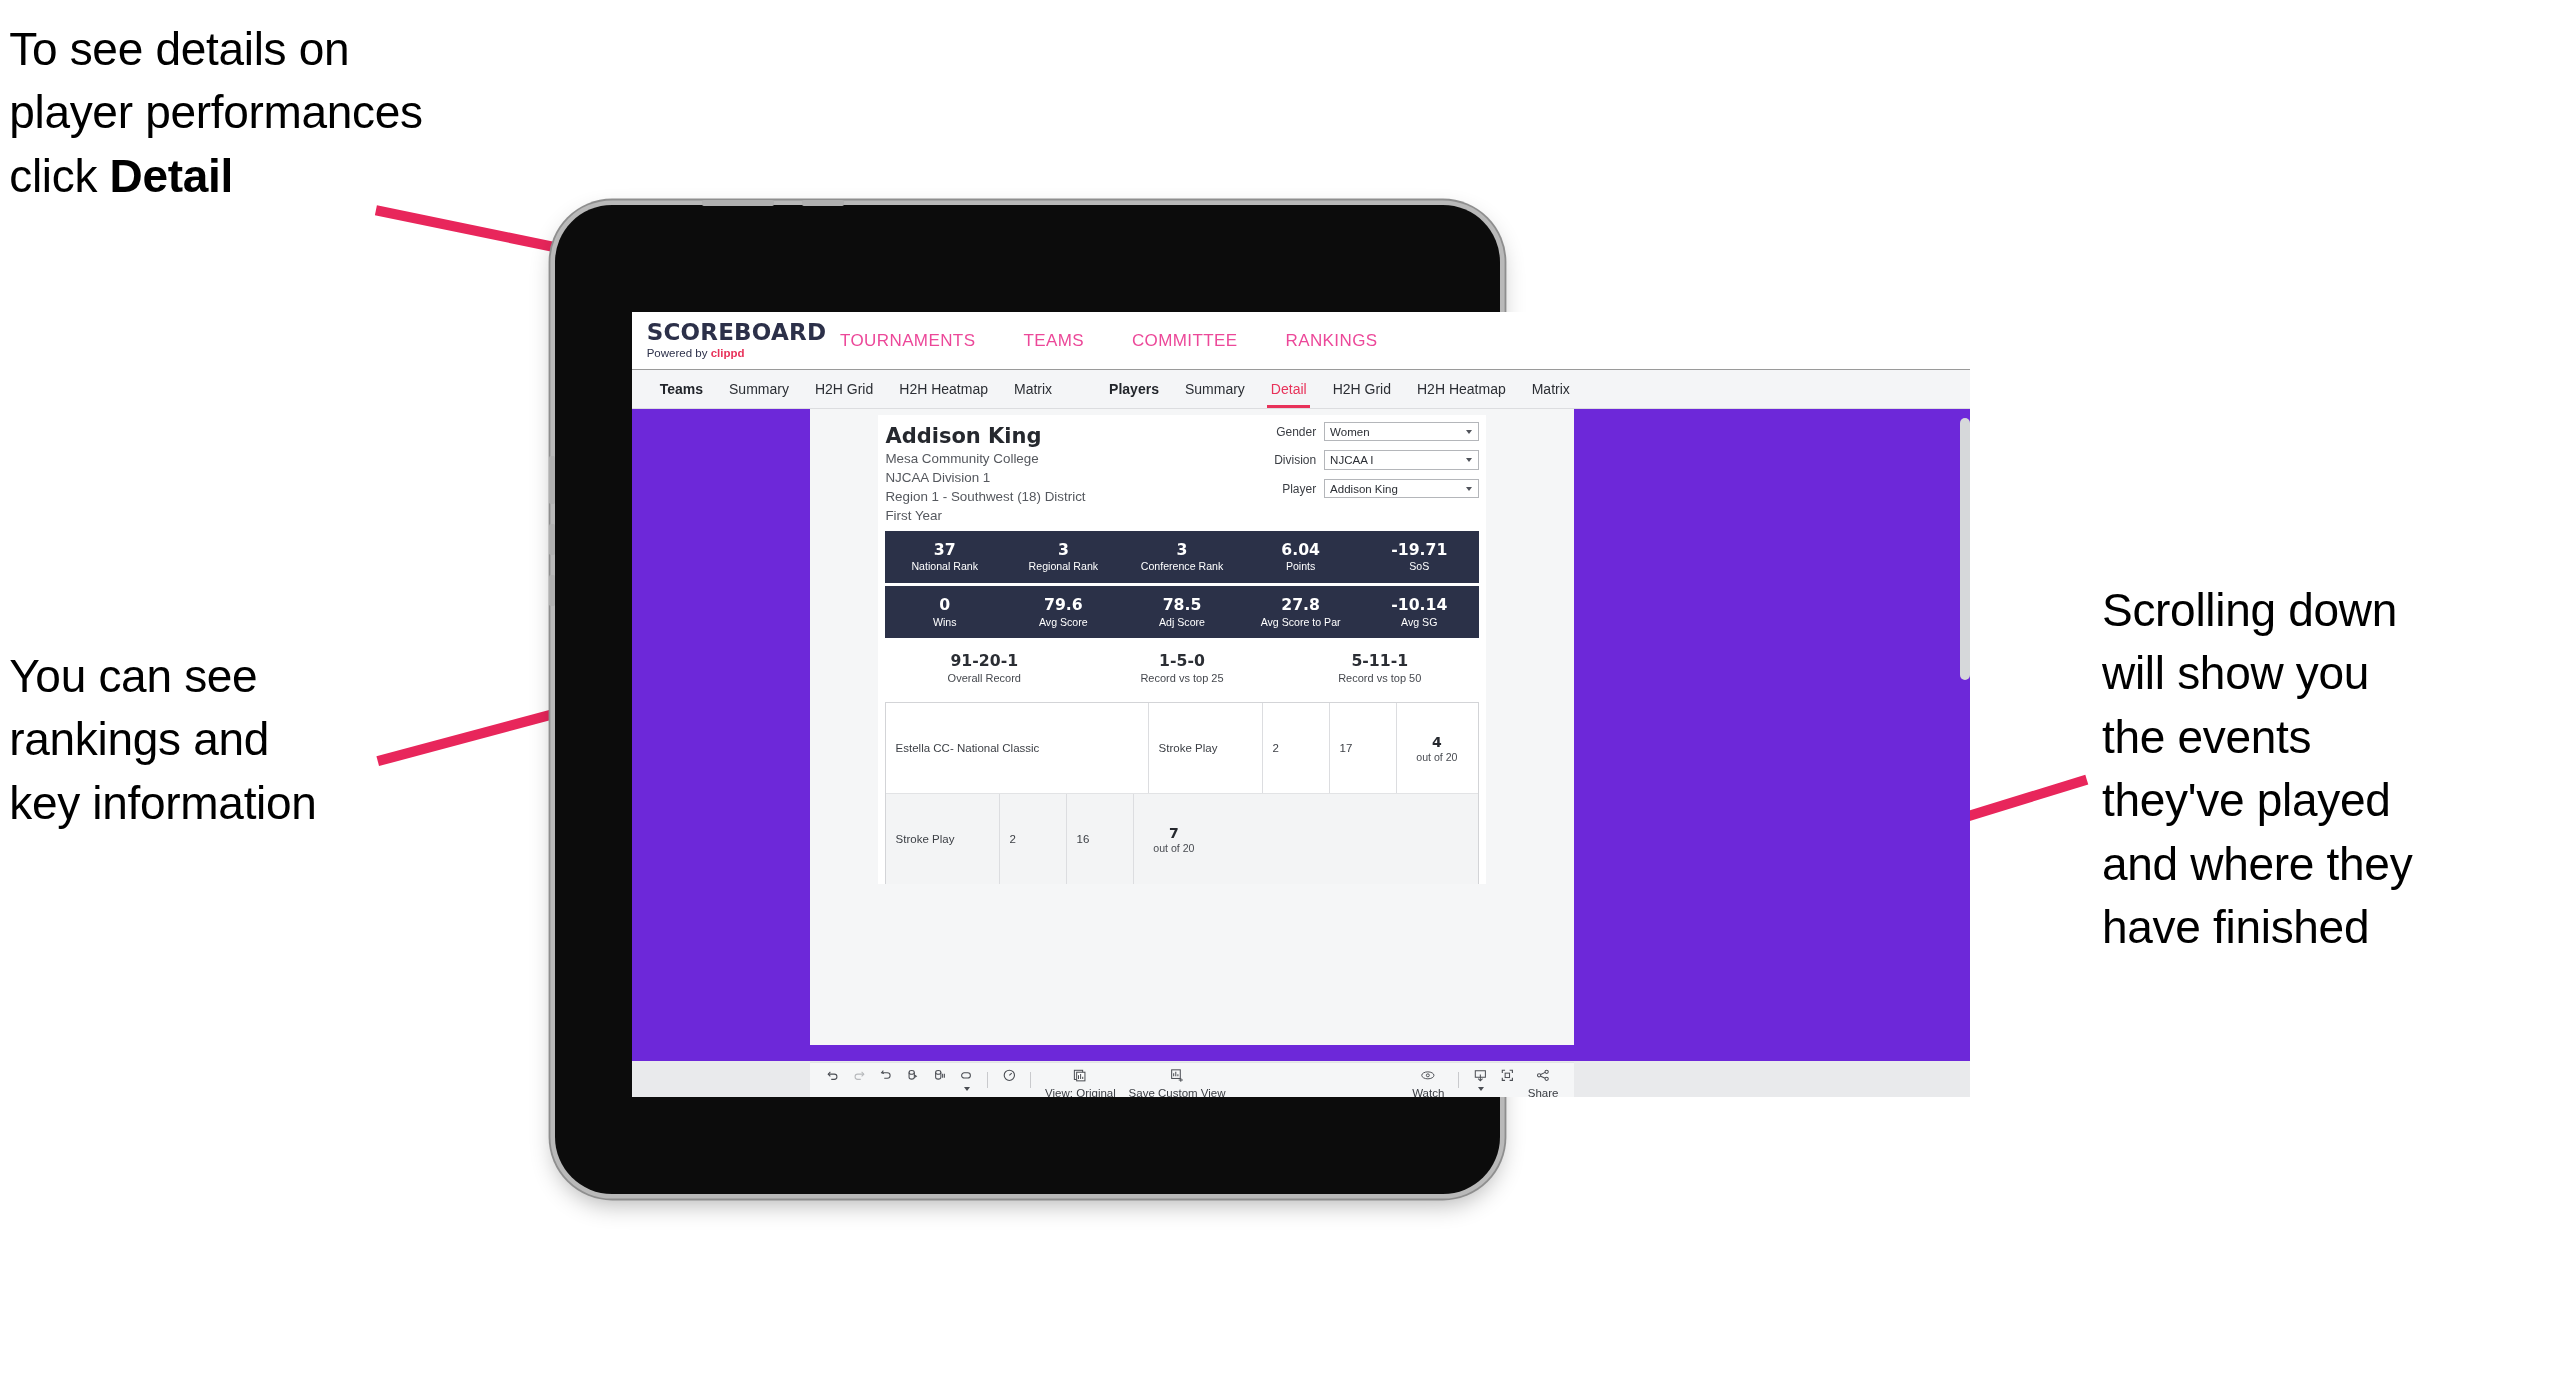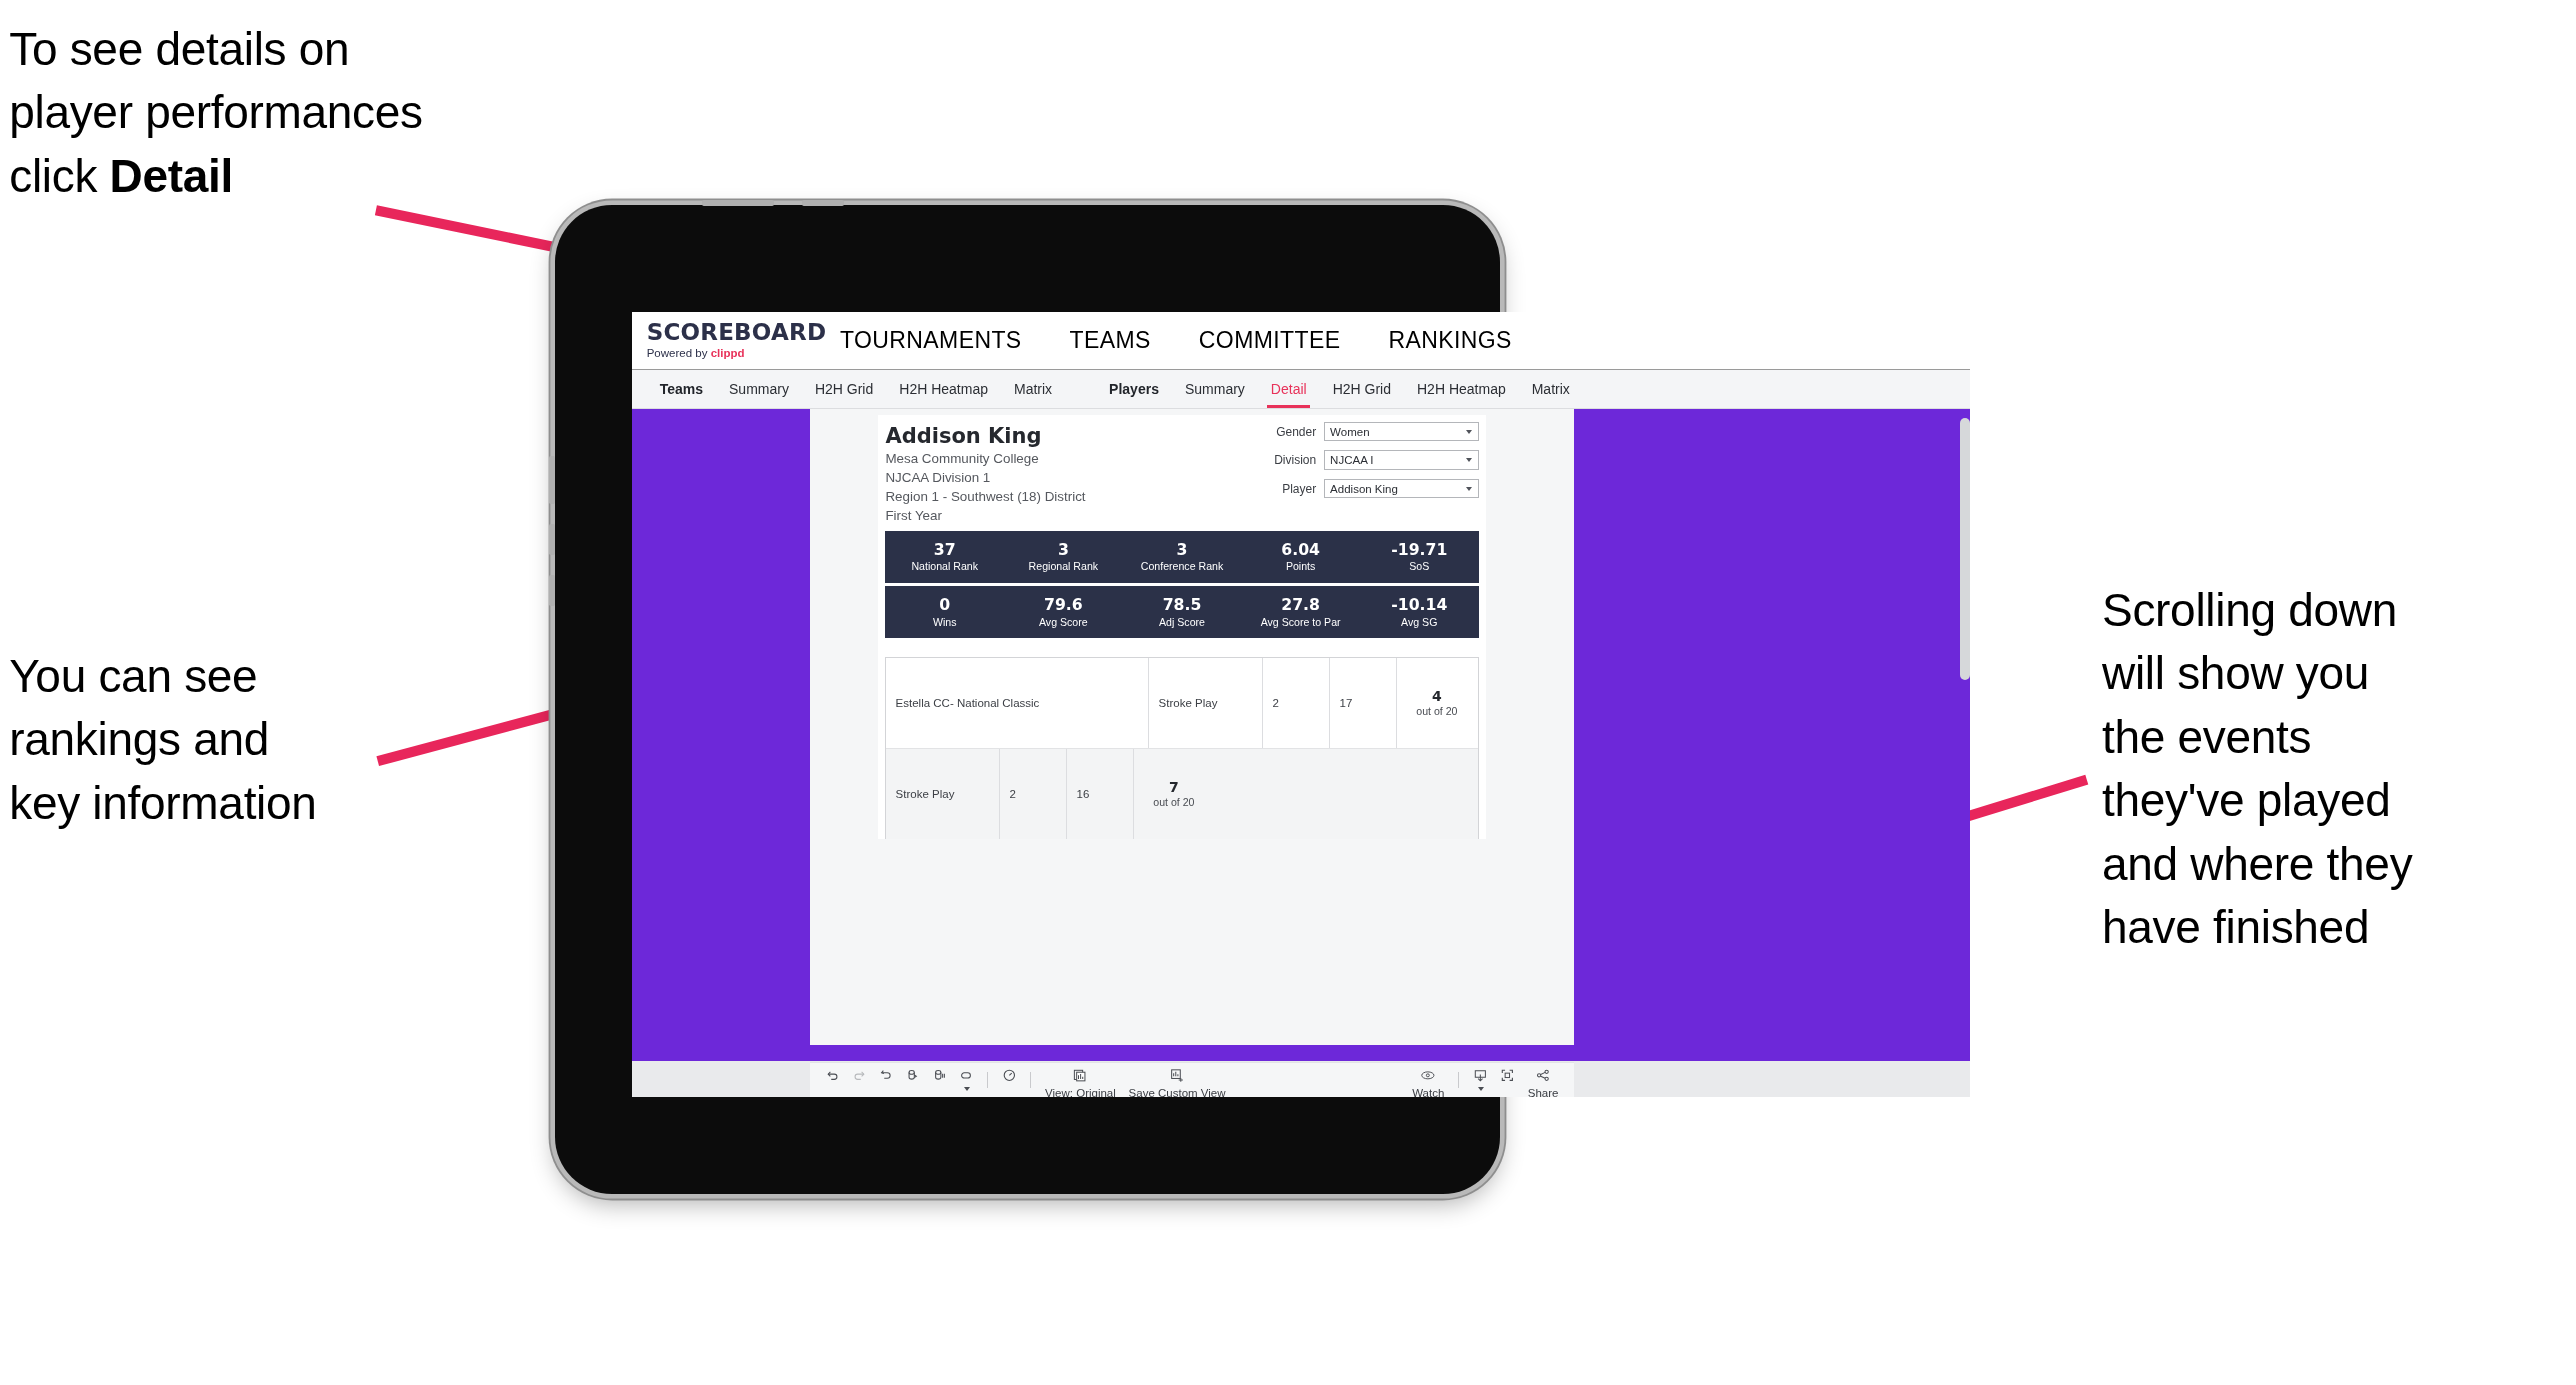--- a/index.html
+++ b/index.html
@@ -109,22 +109,22 @@
     line-height: 1;
   }
   #brand-sub .clippd { color: #e8325a; font-weight: 700; }
 
   .topnav {
     display: flex;
     align-items: center;
   }
   .topnav-item {
     padding: 12px 24px;
-    font-size: 23px;
-    color: #000000;
+    font-size: 17px;
+    color: #ec4899;
     letter-spacing: 0.4px;
     height: 100%;
     display: flex;
     align-items: center;
     cursor: pointer;
   }
 
   
   #subnav {
     height: 39px;
@@ -545,20 +545,34 @@
             <div class="kpi">
               <div class="kpi-val">27.8</div>
               <div class="kpi-lbl">Avg Score to Par</div>
             </div>
             <div class="kpi">
               <div class="kpi-val">-10.14</div>
               <div class="kpi-lbl">Avg SG</div>
             </div>
           </div>
 
+          <div id="records">
+            <div class="record">
+              <div class="record-val">91-20-1</div>
+              <div class="record-lbl">Overall Record</div>
+            </div>
+            <div class="record">
+              <div class="record-val">1-5-0</div>
+              <div class="record-lbl">Record vs top 25</div>
+            </div>
+            <div class="record">
+              <div class="record-val">5-11-1</div>
+              <div class="record-lbl">Record vs top 50</div>
+            </div>
+          </div>
 
           <div id="tourney-table">
             <div class="trow body">
               <div class="tcell c-tournament">Estella CC- National Classic</div>
               <div class="tcell c-eventtype">Stroke Play</div>
               <div class="tcell c-rounds">2</div>
               <div class="tcell c-score">17</div>
               <div class="tcell c-position">
                 <div class="pos-wrap">
                   <div class="pos-num">4</div>

